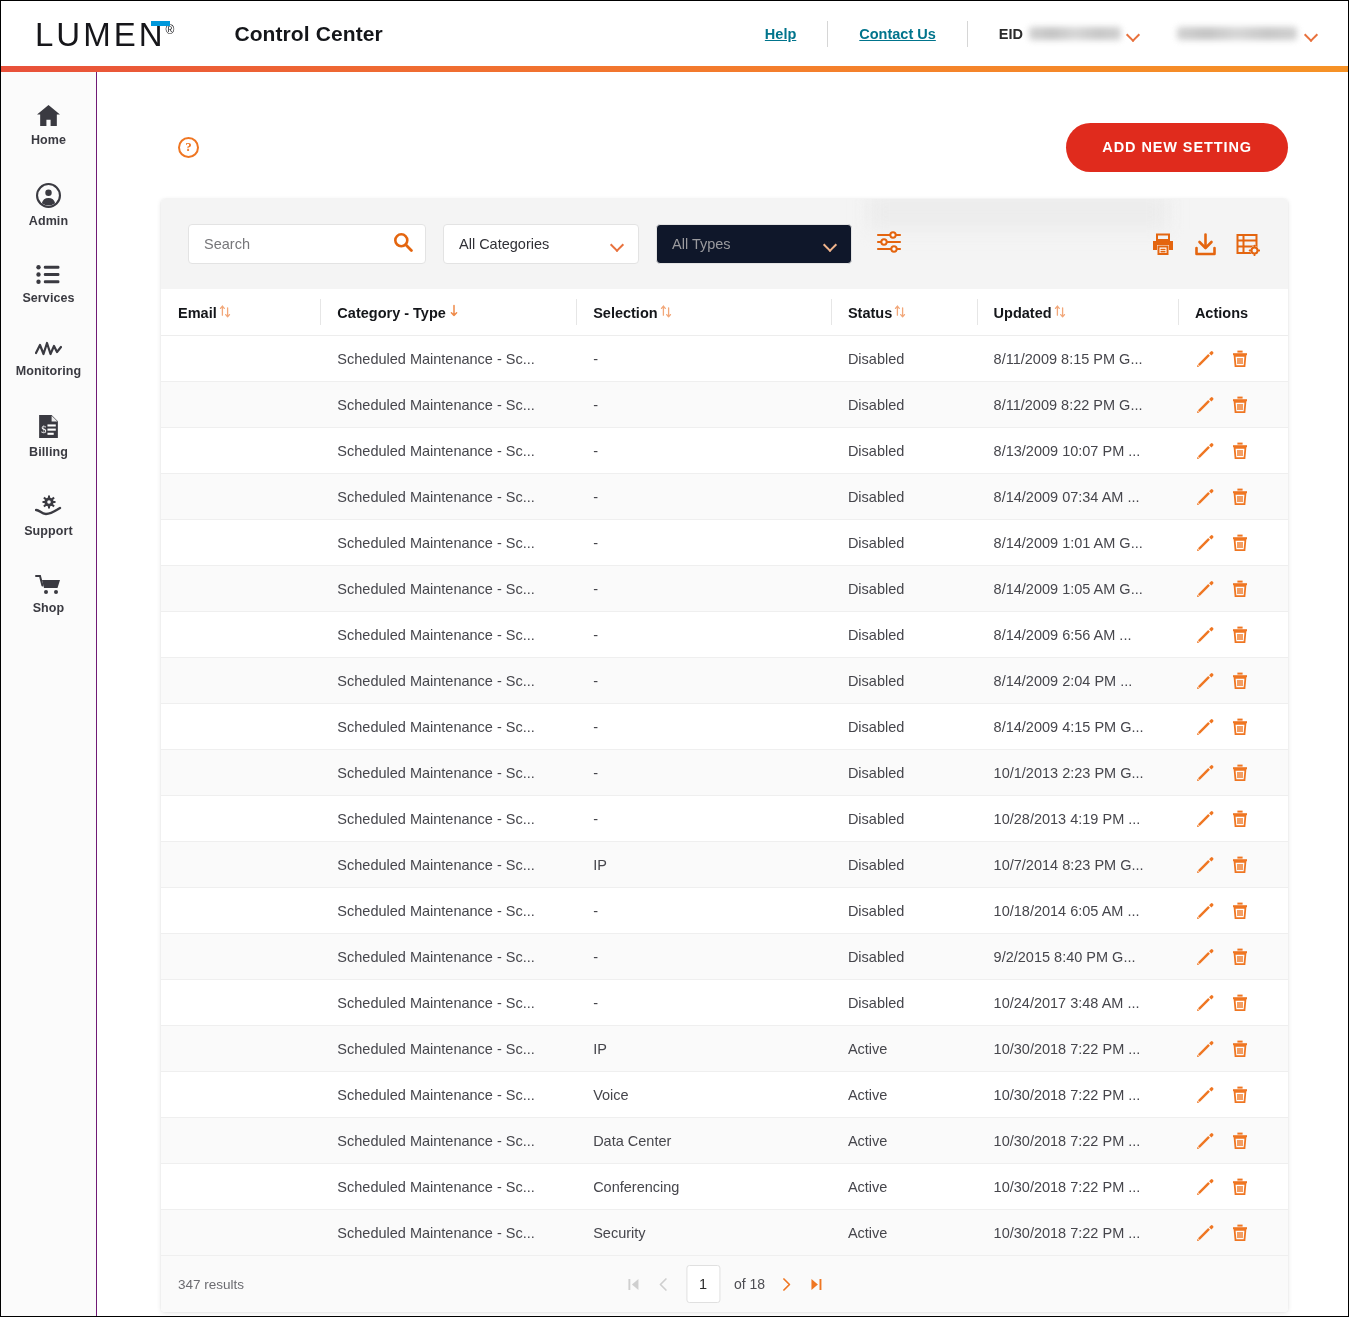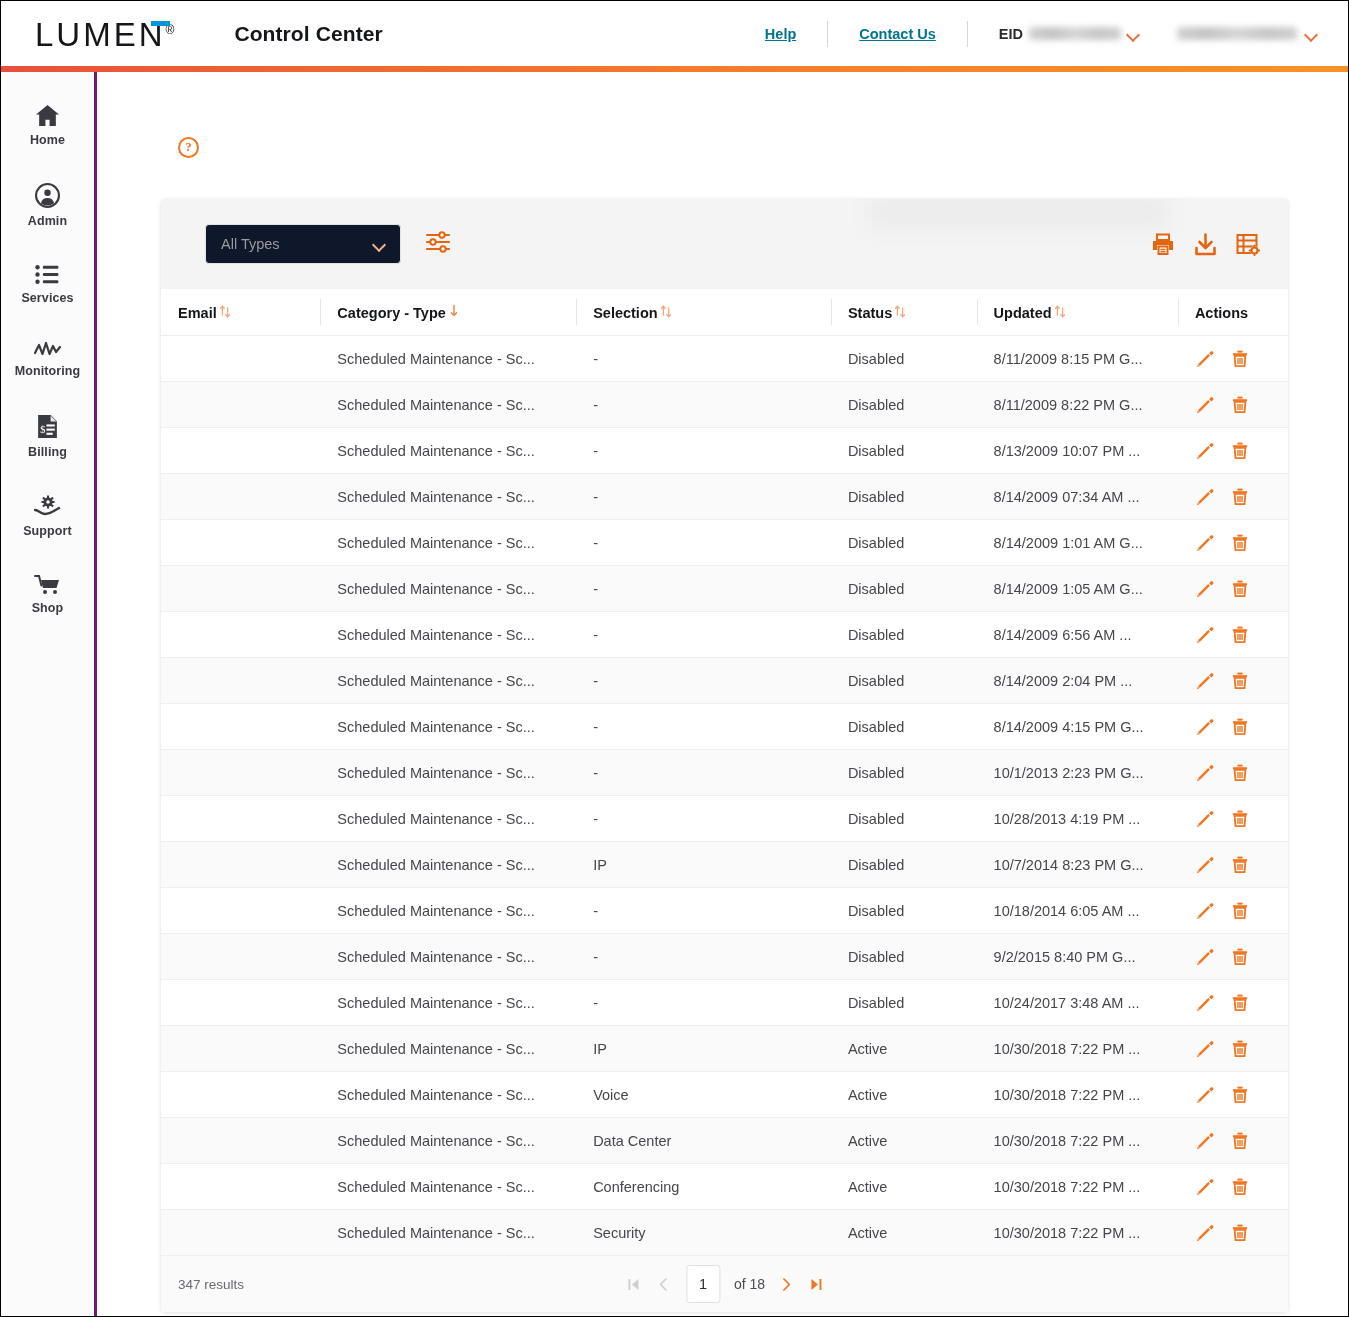--- a/index.html
+++ b/index.html
@@ -97,21 +97,21 @@
   .accent {
     height: 6px;
     background: linear-gradient(90deg, #e8503a 0%, #ef6a32 28%, #f47e2c 58%, #f69226 100%);
   }
 
   
   .body-row { display: flex; height: 1244px; }
   .sidebar {
     width: 96px;
     background: #fbfbfb;
-    border-right: 3px solid #701a75;
+    border-right: 1px solid #701a75;
     padding-top: 22px;
     flex: none;
   }
   .nav-item {
     display: flex;
     flex-direction: column;
     align-items: center;
     gap: 6px;
     padding: 10px 0 14px;
     cursor: pointer;
@@ -434,26 +434,40 @@
           </svg>
         </span>
         <span class="nav-label">Shop</span>
       </div>
     </div>
 
     <div class="content">
 
       <div class="page-head">
         <div class="help-circle">?</div>
+        <button class="btn-primary">ADD NEW SETTING</button>
       </div>
 
       <div class="card">
 
         <div class="filterbar">
-
+          <div class="search-box">
+            <input type="text" placeholder="Search" style="">
+            <span>
+              <svg width="20" height="20" viewBox="0 0 20 20">
+                  <circle cx="8.3" cy="8.3" r="6" fill="none" stroke="#e4650f" stroke-width="2.6"></circle>
+                  <line x1="12.8" y1="12.8" x2="18.4" y2="18.4" stroke="#e4650f" stroke-width="2.8" stroke-linecap="round"></line>
+                </svg>
+            </span>
+          </div>
+
+          <div class="select sel-cat">
+            <span class="sel-label">All Categories</span>
+            <span class="chev"></span>
+          </div>
 
           <div class="select sel-type">
             <span class="sel-label">All Types</span>
             <span class="chev"></span>
           </div>
 
           <div class="filter-icon-btn">
             <span>
               <svg width="26" height="24" viewBox="0 0 26 24">
                 <line x1="2" y1="5" x2="24" y2="5" stroke="#e4650f" stroke-width="2.2" stroke-linecap="round"></line>

